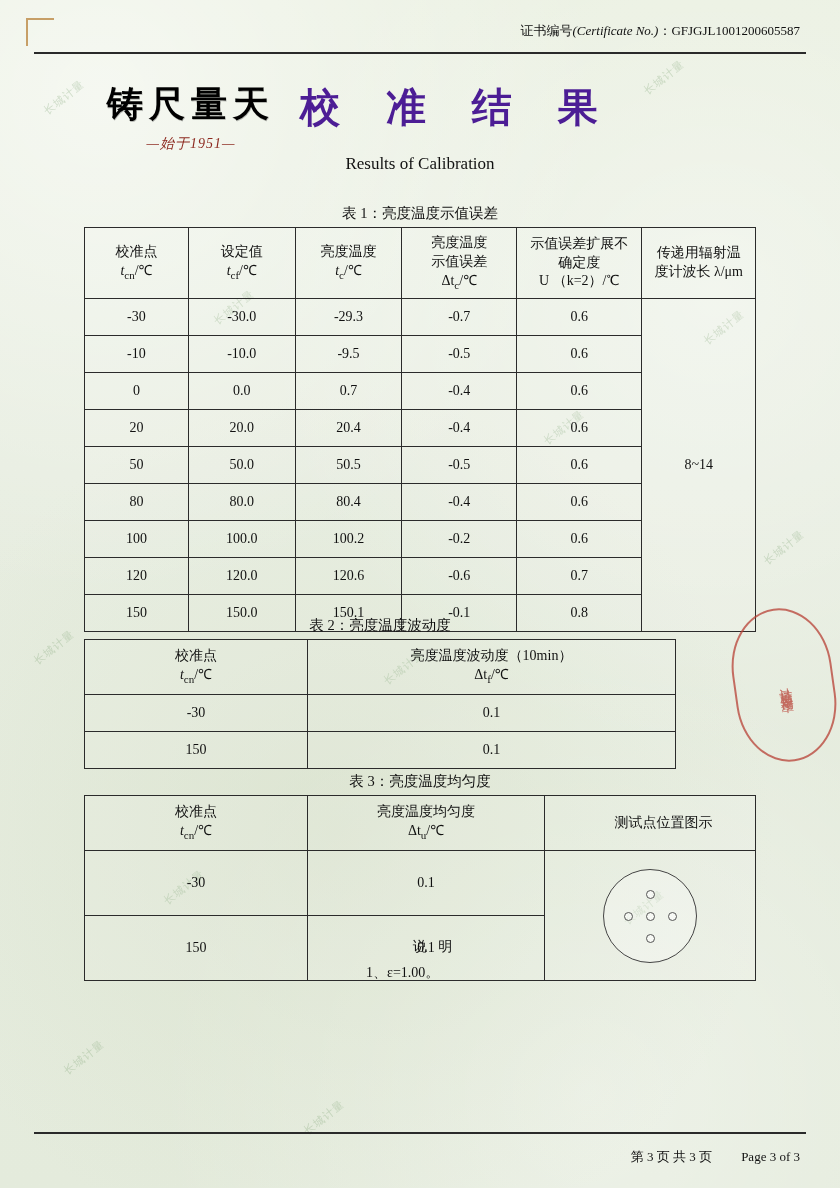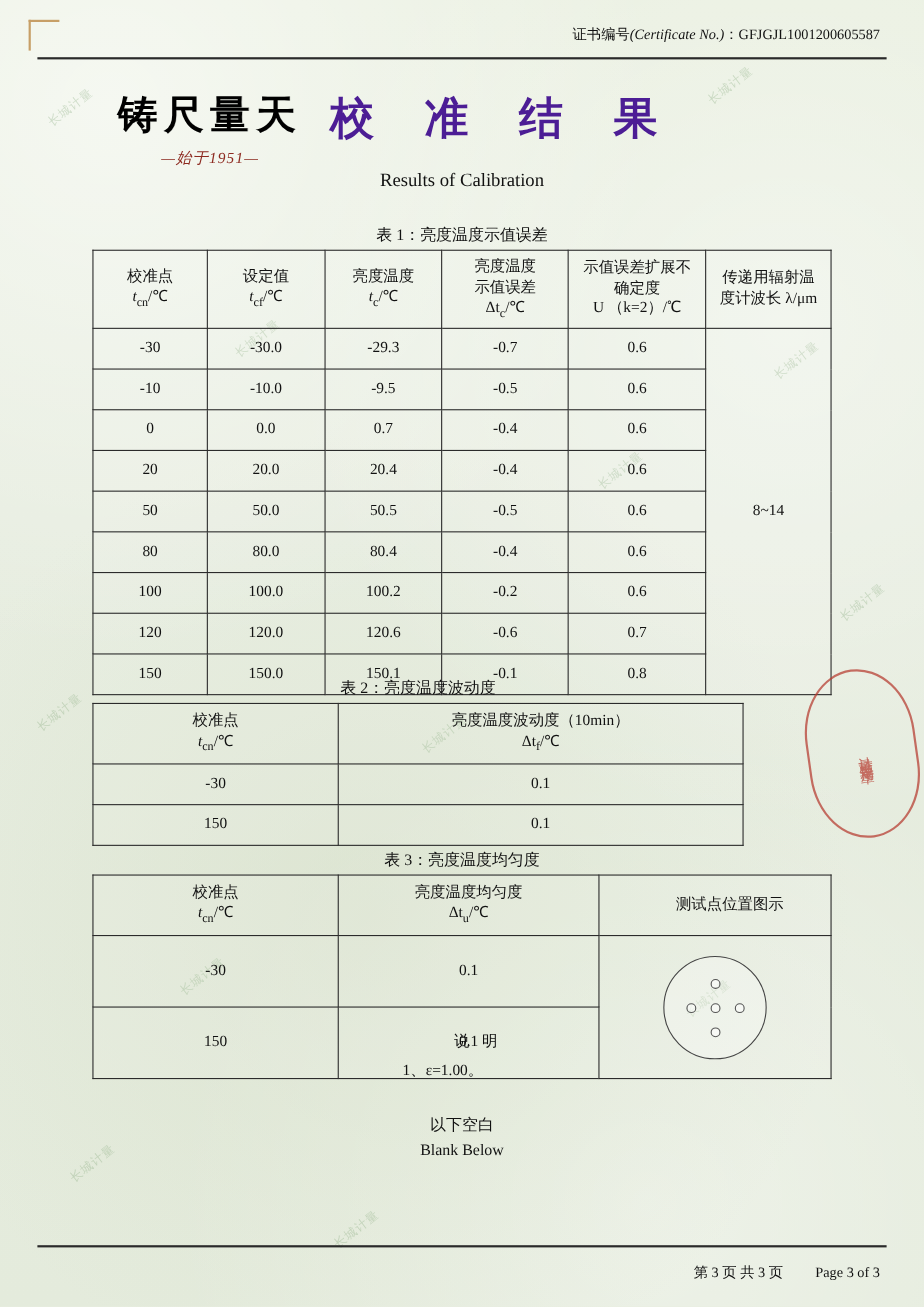--- a/index.html
+++ b/index.html
@@ -432,24 +432,20 @@
         </tr>
       </tbody>
     </table>
   </div>
 
   <div class="notes">
     <div class="n-title">说 明</div>
     <div class="n-line">1、ε=1.00。</div>
   </div>
 
-  <div class="blank-zone">
-    <div>以下空白</div>
-    <div>Blank Below</div>
-  </div>
 
   <div class="seal">计量检定专用章</div>
 
   <div class="rule-bottom"></div>
   <div class="footer">
     <span>第 3 页 共 3 页</span>
     <span>Page 3 of 3</span>
   </div>
 
 </div>

